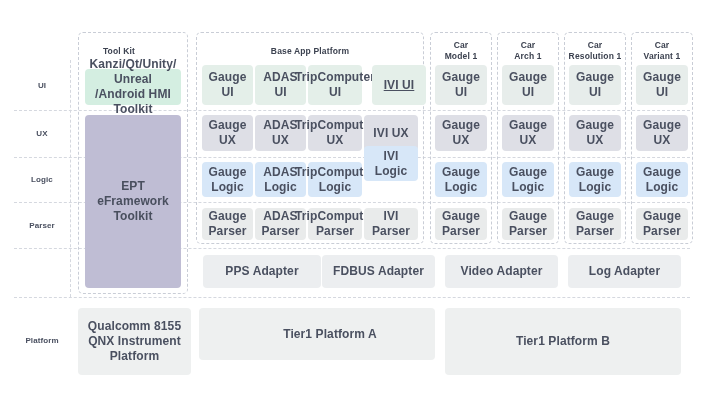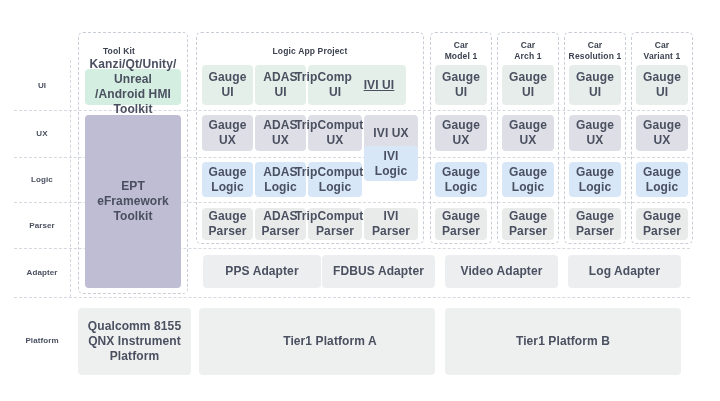--- a/index.html
+++ b/index.html
@@ -89,35 +89,34 @@
   <div class="hline" style="left:14px; top:157px; width:676px;"></div>
   <div class="hline" style="left:14px; top:202px; width:676px;"></div>
   <div class="hline" style="left:14px; top:248px; width:676px;"></div>
   <div class="hline" style="left:14px; top:297px; width:676px;"></div>
   <div class="vline" style="left:70px; top:60px; height:237px;"></div>
 
   <div class="row-label" style="left:14px; top:60px; width:56px; height:50px;">UI</div>
   <div class="row-label" style="left:14px; top:110px; width:56px; height:47px;">UX</div>
   <div class="row-label" style="left:14px; top:157px; width:56px; height:45px;">Logic</div>
   <div class="row-label" style="left:14px; top:202px; width:56px; height:46px;">Parser</div>
-  <div class="row-label" style="left:14px; top:248px; width:56px; height:49px;">Adapter</div>
   <div class="row-label" style="left:14px; top:305px; width:56px; height:70px;">Platform</div>
 
   <div class="group" style="left:78px; top:32px; width:110px; height:262px;"></div>
   <div class="group-title" style="left:64px; top:46px; width:110px;">Tool Kit</div>
   <div class="cell" style="left:85px; top:69px; width:96px; height:36px; background:#d4eee1;">Kanzi/Qt/Unity/<br>Unreal<br>/Android HMI Toolkit</div>
   <div class="cell" style="left:85px; top:115px; width:96px; height:173px; background:#bfbdd4; color:#494f5e;">EPT eFramework<br>Toolkit</div>
 
   <div class="group" style="left:196px; top:32px; width:228px; height:212px;"></div>
-  <div class="group-title" style="left:196px; top:46px; width:228px;">Logic App Project</div>
+  <div class="group-title" style="left:196px; top:46px; width:228px;">Base App Platform</div>
 
   <div class="cell" style="left:202px; top:65px; width:51px; height:40px; background:#e4efe9;">Gauge UI</div>
   <div class="cell" style="left:255px; top:65px; width:51px; height:40px; background:#e4efe9;">ADAS UI</div>
   <div class="cell" style="left:308px; top:65px; width:54px; height:40px; background:#e4efe9;">TripComputer<br>UI</div>
-  <div class="cell" style="left:352px; top:65px; width:54px; height:40px; background:#e4efe9;text-decoration:underline;">IVI UI</div>
+  <div class="cell" style="left:372px; top:65px; width:54px; height:40px; background:#e4efe9;text-decoration:underline;">IVI UI</div>
 
   <div class="cell" style="left:202px; top:115px; width:51px; height:36px; background:#dedfe6;">Gauge UX</div>
   <div class="cell" style="left:255px; top:115px; width:51px; height:36px; background:#dedfe6;">ADAS UX</div>
   <div class="cell" style="left:308px; top:115px; width:54px; height:36px; background:#dedfe6;">TripComputer<br>UX</div>
   <div class="cell" style="left:364px; top:115px; width:54px; height:36px; background:#dedfe6;">IVI UX</div>
 
   <div class="cell" style="left:202px; top:162px; width:51px; height:35px; background:#d7e7f8;">Gauge Logic</div>
   <div class="cell" style="left:255px; top:162px; width:51px; height:35px; background:#d7e7f8;">ADAS Logic</div>
   <div class="cell" style="left:308px; top:162px; width:54px; height:35px; background:#d7e7f8;">TripComputer<br>Logic</div>
   <div class="cell" style="left:364px; top:146px; width:54px; height:35px; background:#d7e7f8;">IVI Logic</div>
@@ -154,16 +153,16 @@
   <div class="cell" style="left:636px; top:115px; width:52px; height:36px; background:#dedfe6;">Gauge UX</div>
   <div class="cell" style="left:636px; top:162px; width:52px; height:35px; background:#d7e7f8;">Gauge Logic</div>
   <div class="cell" style="left:636px; top:208px; width:52px; height:32px; background:#e9ebeb;">Gauge Parser</div>
 
   <div class="cell" style="left:203px; top:255px; width:118px; height:33px; background:#eceef0;">PPS Adapter</div>
   <div class="cell" style="left:322px; top:255px; width:113px; height:33px; background:#eceef0;">FDBUS Adapter</div>
   <div class="cell" style="left:445px; top:255px; width:113px; height:33px; background:#eceef0;">Video Adapter</div>
   <div class="cell" style="left:568px; top:255px; width:113px; height:33px; background:#eceef0;">Log Adapter</div>
 
   <div class="cell" style="left:78px; top:308px; width:113px; height:67px; background:#eef0f0;">Qualcomm 8155<br>QNX Instrument Platform</div>
-  <div class="cell" style="left:199px; top:308px; width:236px; height:67px; background:#eef0f0;padding-left:28px;">Tier1 Platform A</div>
+  <div class="cell" style="left:199px; top:308px; width:236px; height:52px; background:#eef0f0;padding-left:28px;">Tier1 Platform A</div>
   <div class="cell" style="left:445px; top:308px; width:236px; height:67px; background:#eef0f0;">Tier1 Platform B</div>
 
 </div>
 
 </body></html>

